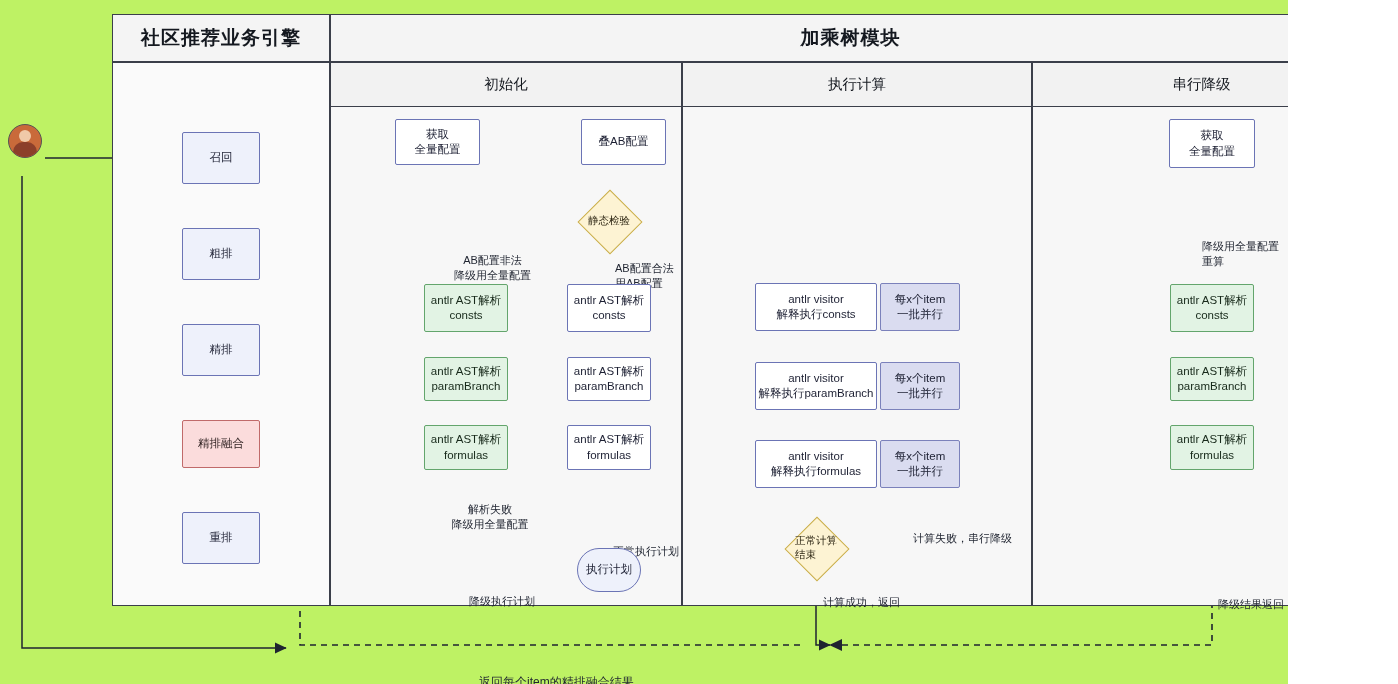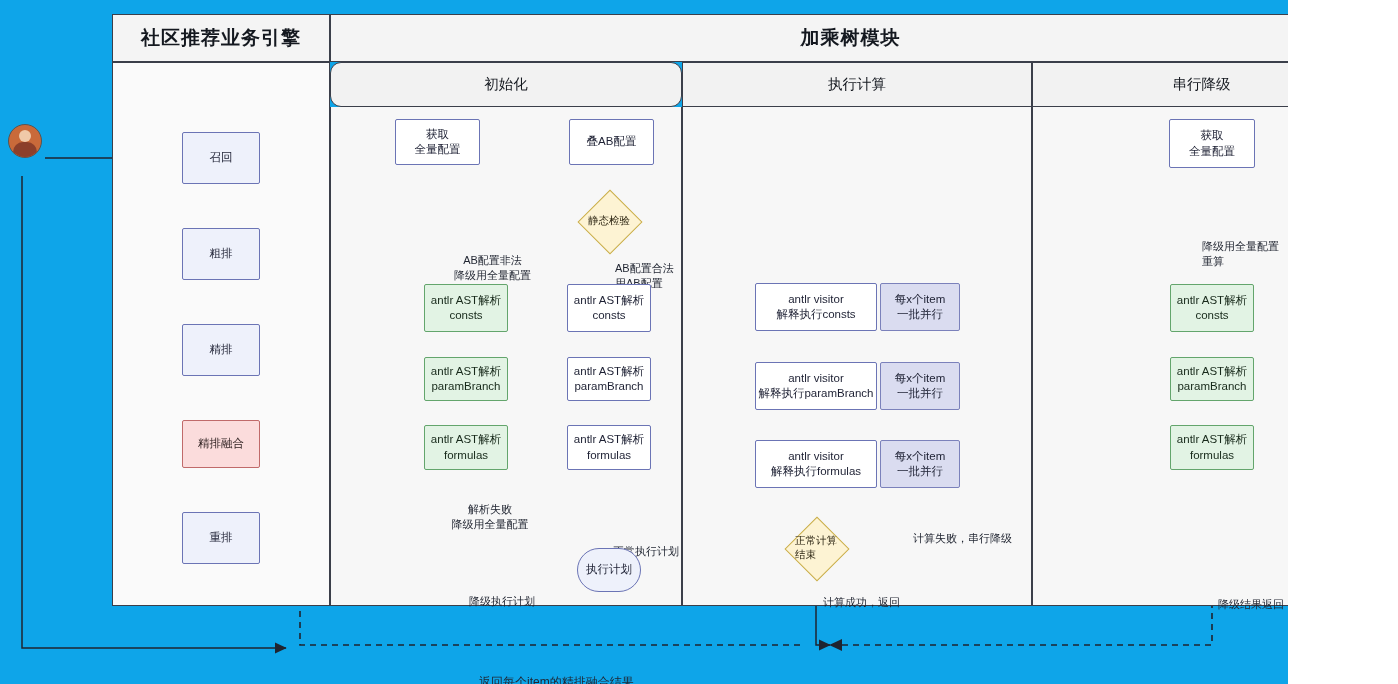--- a/index.html
+++ b/index.html
@@ -1,17 +1,17 @@
 <!DOCTYPE html>
 <html lang="zh"><head>
 <meta charset="utf-8">
 <style>
   html,body{margin:0;padding:0;background:#ffffff;}
   body{font-family:"Liberation Sans","DejaVu Sans",sans-serif;color:#1f2430;}
-  #stage{position:relative;width:1288px;height:684px;overflow:hidden;background:#0ea5e9;}
+  #stage{position:relative;width:1288px;height:684px;overflow:hidden;background:#bef264;}
   .abs{position:absolute;box-sizing:border-box;}
 
   
   .frame{border:1.6px solid #3b3f4a;background:#fafafa;}
   .frame-hdr{border:1.6px solid #3b3f4a;background:#f4f4f4;display:flex;align-items:center;justify-content:center;
              font-size:19px;font-weight:700;letter-spacing:1px;color:#14181f;}
   .lane-hdr{border:1.2px solid #3b3f4a;background:#f2f2f2;display:flex;align-items:center;justify-content:center;
             font-size:14.5px;color:#14181f;}
   .lane-body{border:1.2px solid #3b3f4a;border-top:none;background:#f7f7f7;}
 
@@ -109,38 +109,38 @@
   <div class="abs avatar" style="left:8px;top:124px;">
     <div class="head"></div>
       <div class="body"></div>
   </div>
 
   <div class="abs frame-hdr" style="left:112px;top:14px;width:218px;height:48px;">社区推荐业务引擎</div>
   <div class="abs frame" style="left:112px;top:62px;width:218px;height:544px;"></div>
 
   <div class="abs frame-hdr" style="left:330px;top:14px;width:1041px;height:48px;">加乘树模块</div>
 
-  <div class="abs lane-hdr" style="left:330px;top:62px;width:352px;height:45px;border-radius:11px;">初始化</div>
+  <div class="abs lane-hdr" style="left:330px;top:62px;width:352px;height:45px;">初始化</div>
   <div class="abs lane-body" style="left:330px;top:107px;width:352px;height:499px;"></div>
 
   <div class="abs lane-hdr" style="left:682px;top:62px;width:350px;height:45px;">执行计算</div>
   <div class="abs lane-body" style="left:682px;top:107px;width:350px;height:499px;"></div>
 
   <div class="abs lane-hdr" style="left:1032px;top:62px;width:339px;height:45px;">串行降级</div>
   <div class="abs lane-body" style="left:1032px;top:107px;width:339px;height:499px;"></div>
 
   <div class="abs node n-blue" style="left:182px;top:132px;width:78px;height:52px;">召回</div>
   <div class="abs node n-blue" style="left:182px;top:324px;width:78px;height:52px;">精排</div>
   <div class="abs node n-blue" style="left:182px;top:228px;width:78px;height:52px;">粗排</div>
   <div class="abs node n-pink" style="left:182px;top:420px;width:78px;height:48px;">精排融合</div>
   <div class="abs node n-blue" style="left:182px;top:512px;width:78px;height:52px;">重排</div>
 
   <div class="abs node n-plain" style="left:395px;top:119px;width:85px;height:46px;">获取
 全量配置</div>
-  <div class="abs node n-plain" style="left:569px;top:119px;width:85px;height:46px;">叠AB配置</div>
+  <div class="abs node n-plain" style="left:581px;top:119px;width:85px;height:46px;">叠AB配置</div>
 
   <div class="abs" style="left:578px;top:190px;width:62px;height:62px;">
     <div class="diamond" style="position:absolute;left:9px;top:9px;width:44px;height:44px;"></div>
     <div class="diamond-txt">静态检验</div>
   </div>
 
   <div class="abs lbl lbl-c" style="left:425px;top:238px;width:135px;">
     <span>AB配置非法
 降级用全量配置</span>
   </div>

